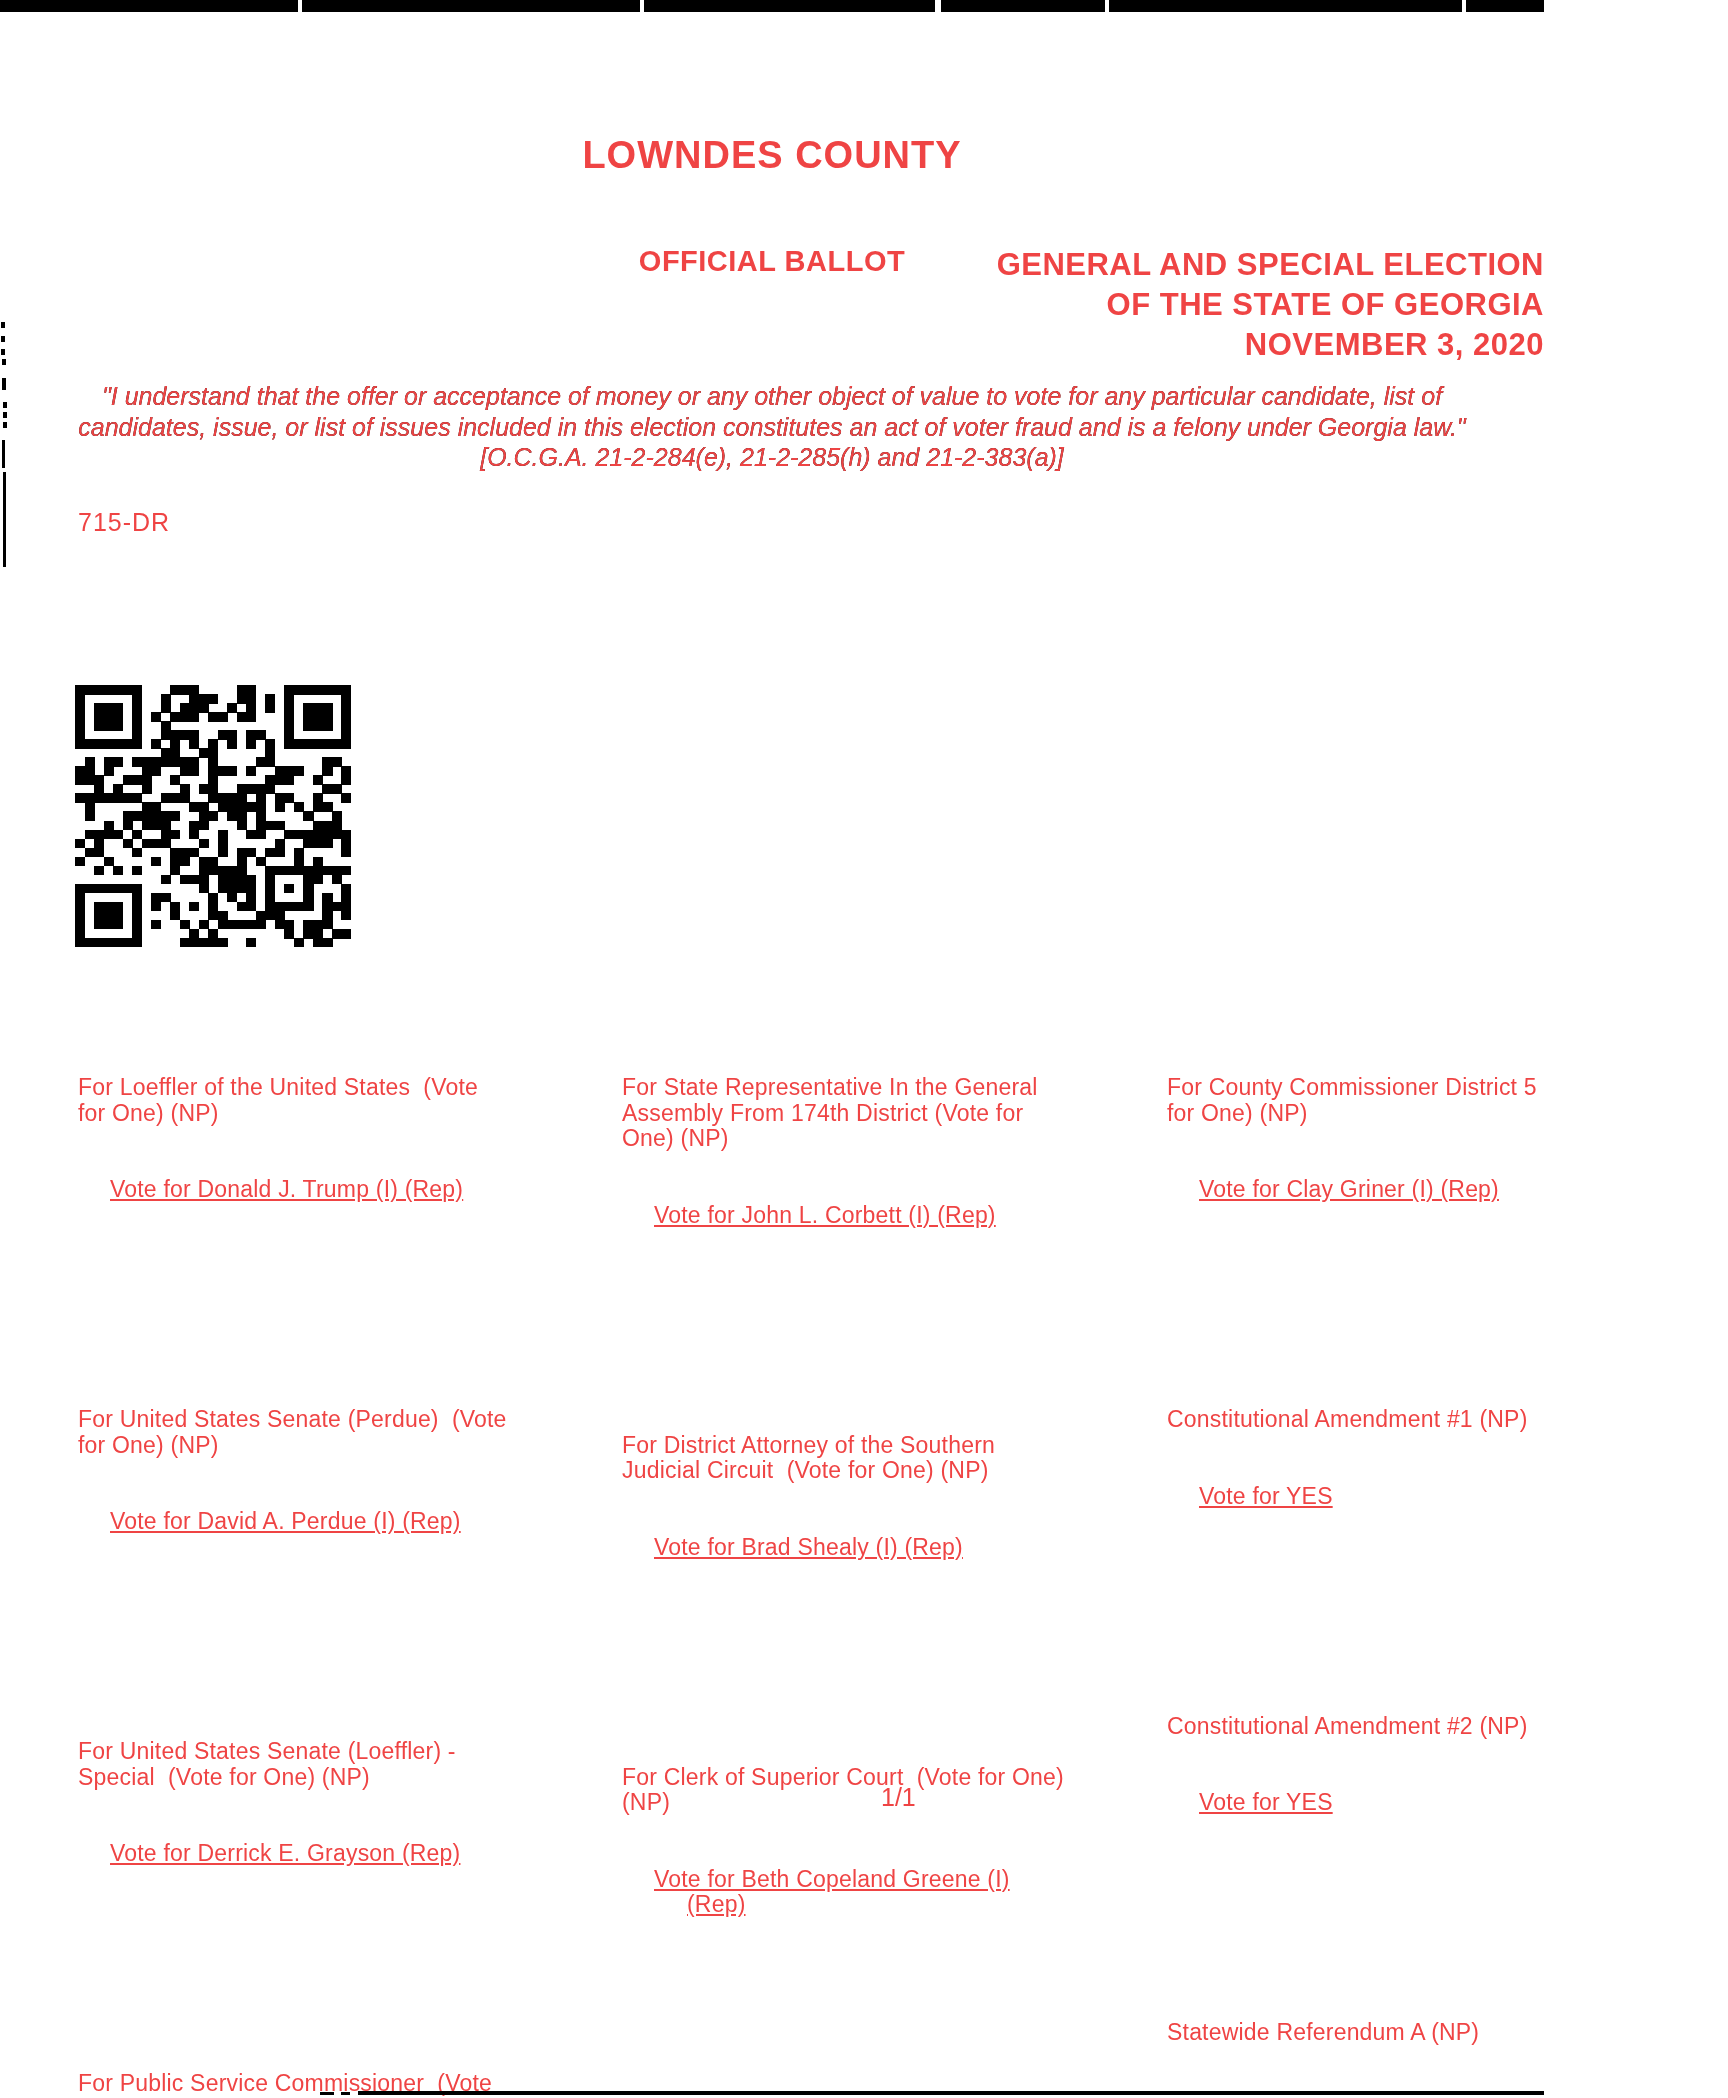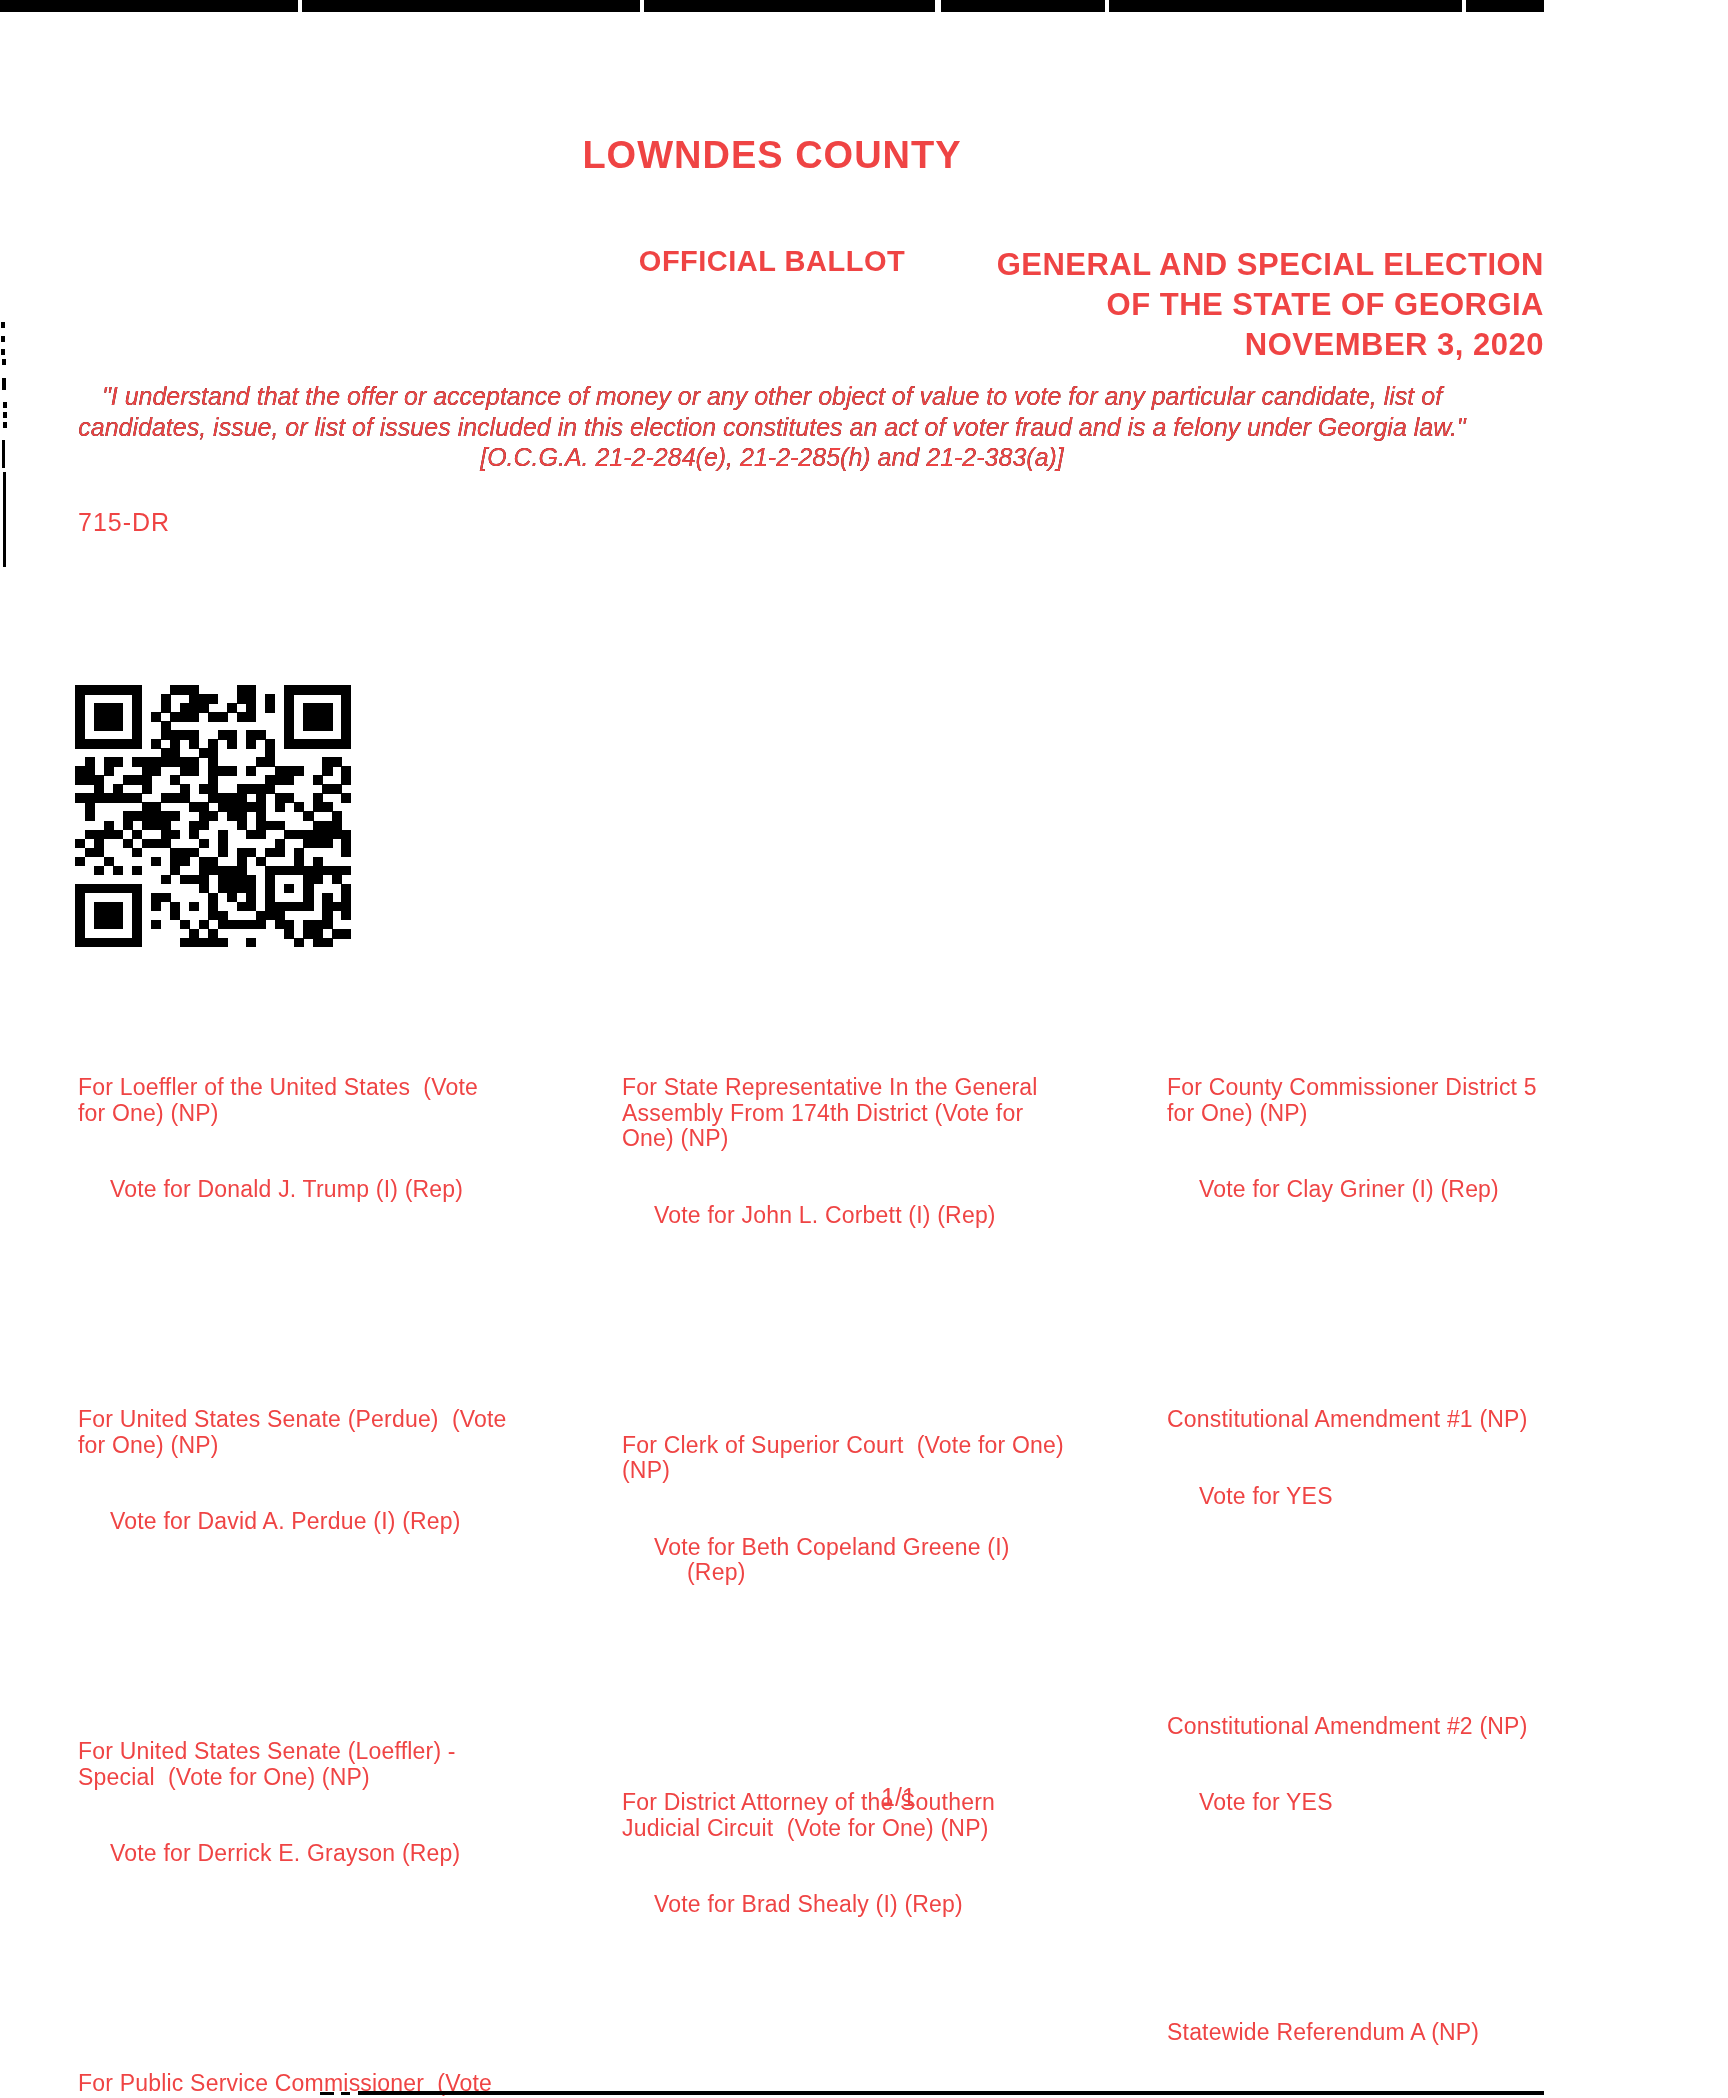--- a/index.html
+++ b/index.html
@@ -69,21 +69,21 @@
   .ballot-col {
     position: absolute; top: 973px;
     font-size: 23px; line-height: 25.5px; letter-spacing: 0.2px;
     white-space: pre;
   }
   .col-0 { left: 78px;  width: 540px; }
   .col-1 { left: 622px; width: 540px; }
   .col-2 { left: 1167px; width: 561px; }
   .contest { margin-bottom: 26px; }
   .contest-title { }
-  .contest-vote { padding-left: 65px; text-indent: -33px; }
+  .contest-vote { padding-left: 65px; text-indent: -33px; text-decoration: underline; }
 
   .page-number {
     position: absolute; top: 1783px; left: 881px;
     font-size: 25px;
   }
 </style>
 </head>
 <body>
 
 <div class="page">
@@ -561,33 +561,33 @@
 </div>
   <div class="ballot-col col-1">
   <div class="contest">
     <div class="contest-title">For State Representative In the General
 Assembly From 174th District (Vote for
 One) (NP)</div>
     <div class="contest-vote">Vote for John L. Corbett (I) (Rep)</div>
   </div>
 
   <div class="contest">
+    <div class="contest-title">For District Attorney of the Southern
+Judicial Circuit  (Vote for One) (NP)</div>
+    <div class="contest-vote">Vote for Brad Shealy (I) (Rep)</div>
+  </div>
+
+  <div class="contest">
     <div class="contest-title">For Clerk of Superior Court  (Vote for One)
 (NP)</div>
     <div class="contest-vote">Vote for Beth Copeland Greene (I)
 (Rep)</div>
   </div>
 
   <div class="contest">
-    <div class="contest-title">For District Attorney of the Southern
-Judicial Circuit  (Vote for One) (NP)</div>
-    <div class="contest-vote">Vote for Brad Shealy (I) (Rep)</div>
-  </div>
-
-  <div class="contest">
     
     
   </div>
 
   
 
   
 
   
 

